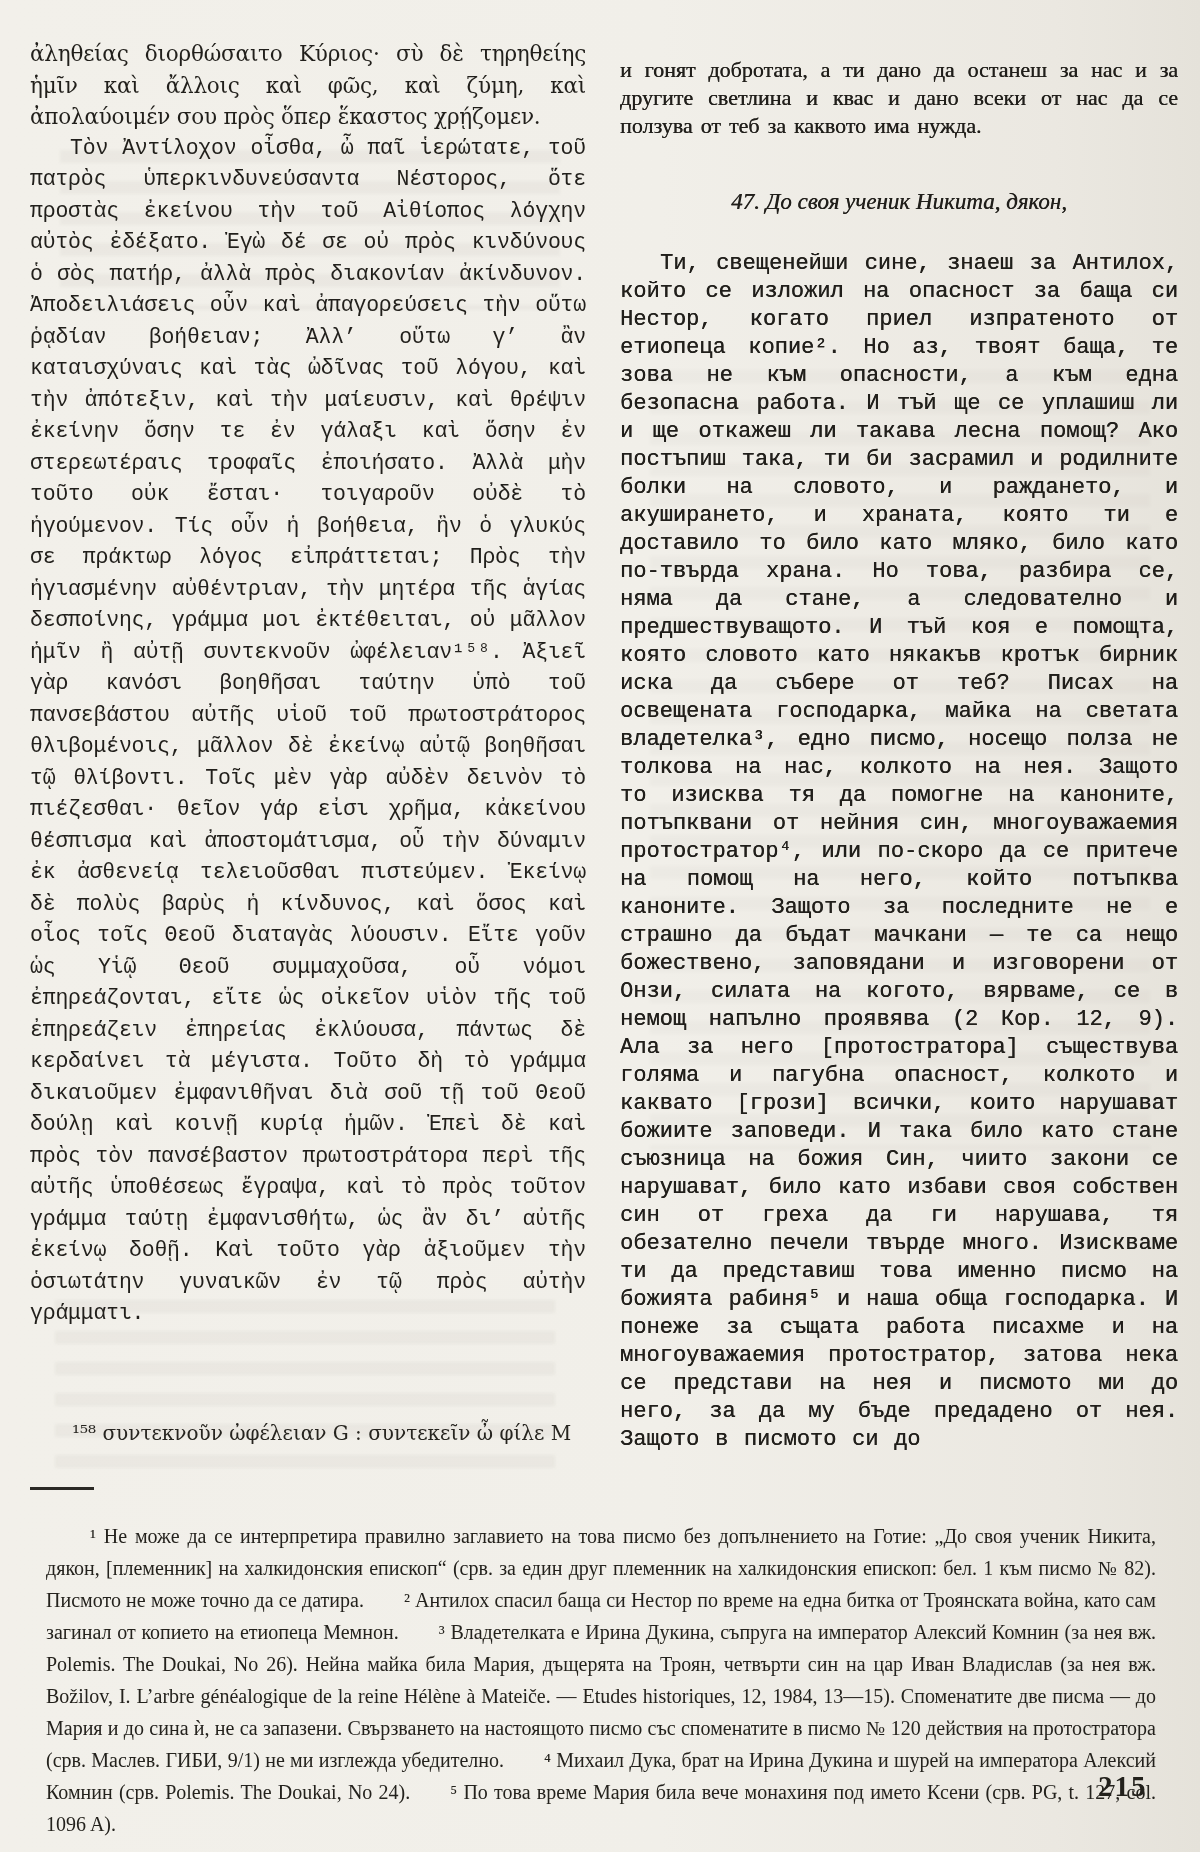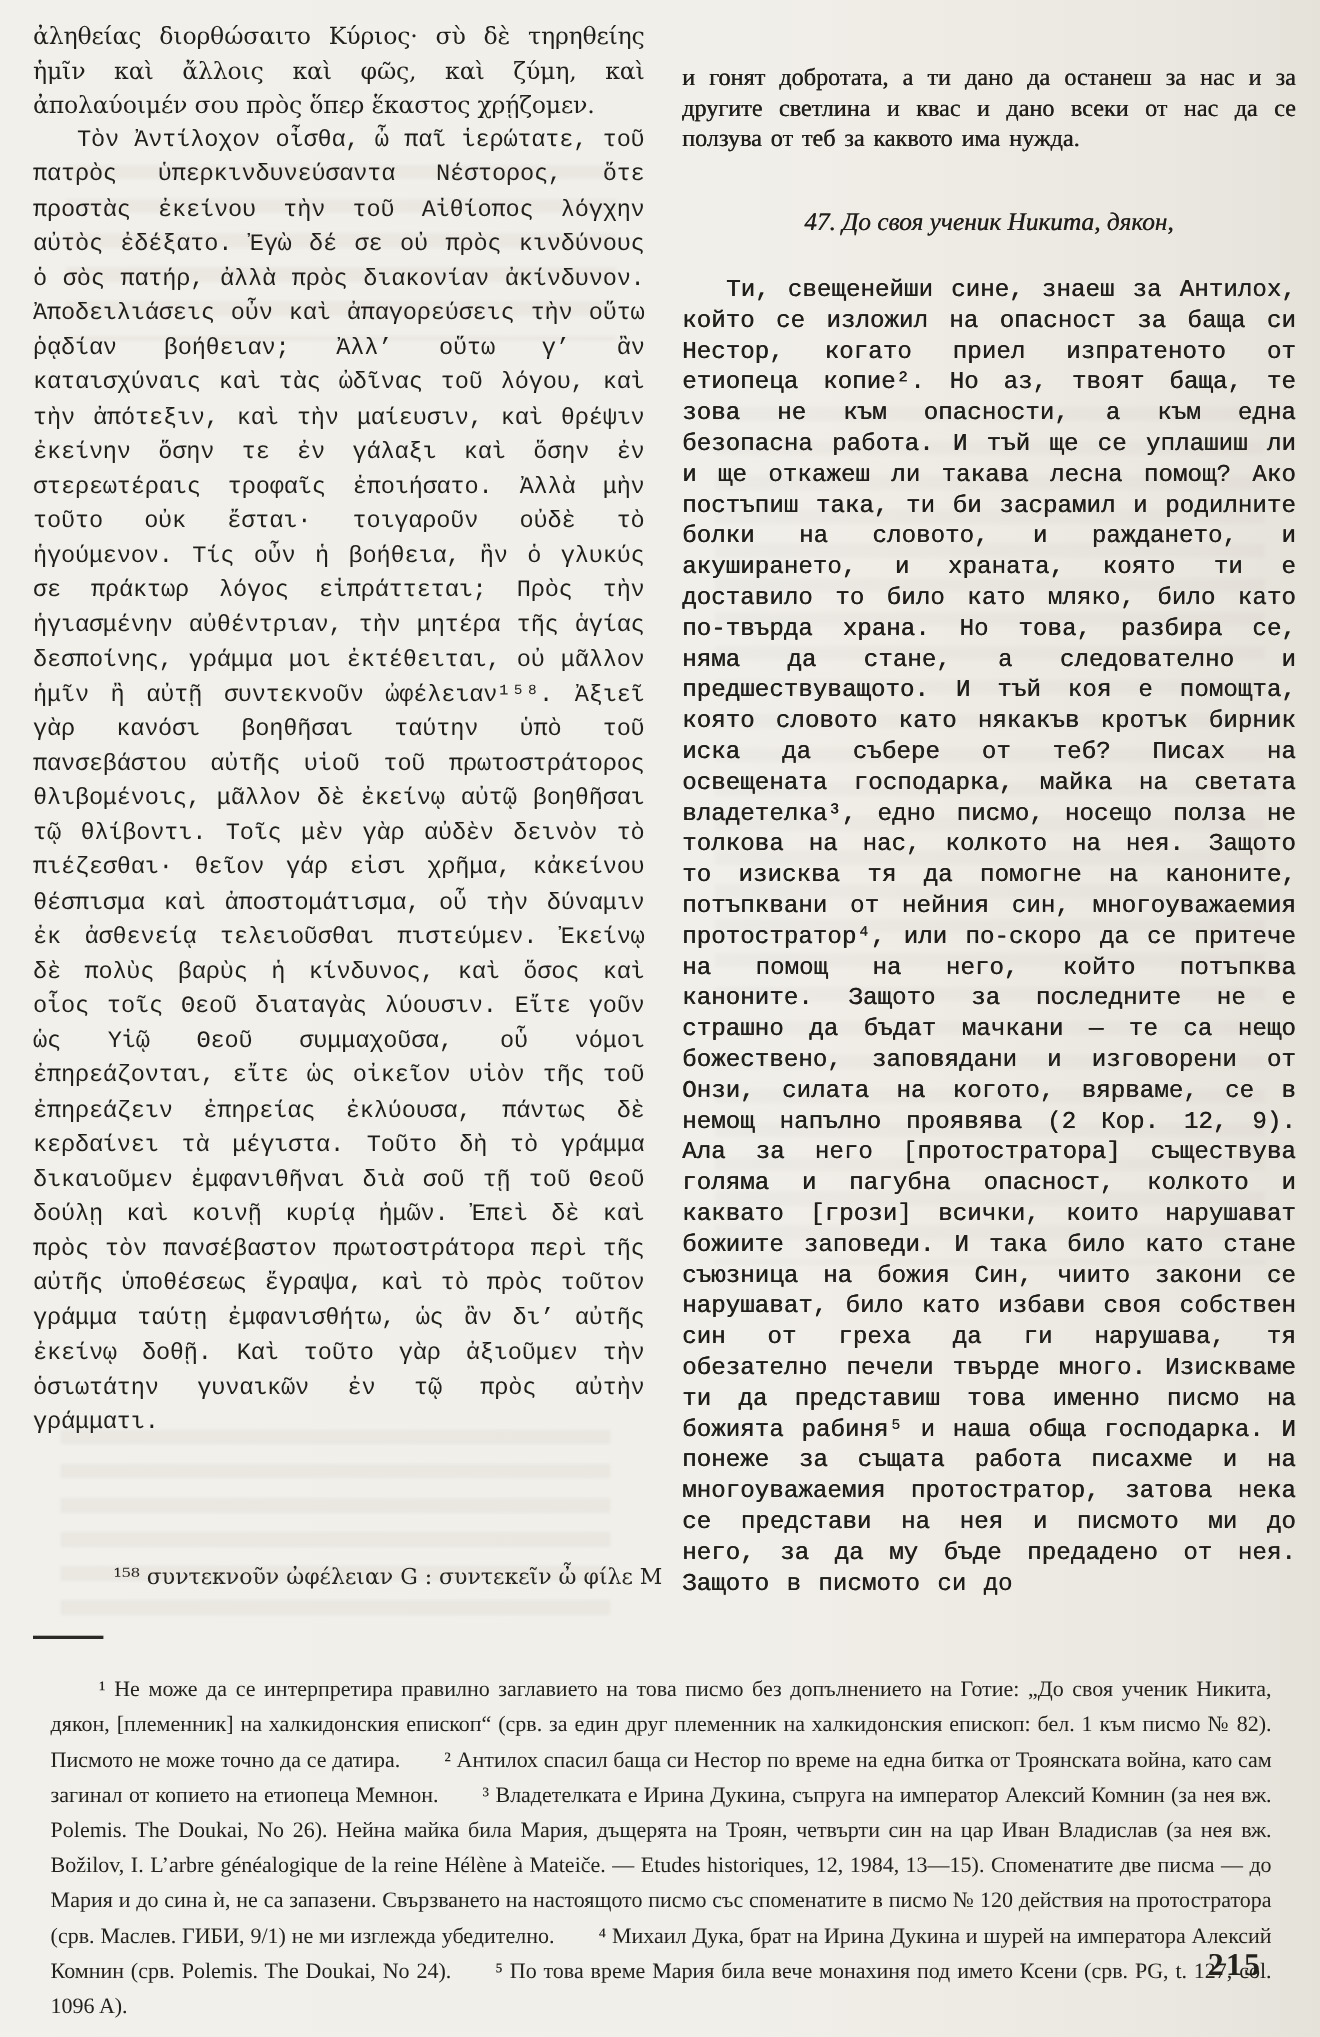--- a/index.html
+++ b/index.html
@@ -5,34 +5,34 @@
   html,body{margin:0;padding:0;background:#c9c6bf;}
   .page{
     position:relative;
     width:1200px;height:1852px;
     background:linear-gradient(90deg,#f2f0ea 0%,#f1efe9 55%,#ebe8e1 88%,#e5e2da 100%);
     font-family:"DejaVu Serif",serif;
     color:#211f1b;
     overflow:hidden;
   }
   .col{position:absolute;top:0;overflow:hidden;}
-  .col-left{left:30px;width:556px;height:1402px;padding-top:18px;}
+  .col-left{left:30px;width:556px;height:1402px;padding-top:38px;}
   .col-right{left:620px;width:558px;height:1455px;padding-top:56px;
              font-family:"Liberation Serif","DejaVu Serif",serif;
              text-shadow:0.35px 0 0 currentColor;}
   .body-text{margin:0;text-align:justify;}
   .col-left .body-text{font-size:21.5px;line-height:31.5px;letter-spacing:-0.2px;}
   .col-right .body-text{font-size:22px;line-height:28px;word-spacing:2.5px;}
   .indent{text-indent:40px;font-family:Liberation Mono, monospace;}
   .heading{font-style:italic;font-weight:normal;text-align:center;margin:0;}
   .col-left .heading{font-size:23px;line-height:34px;margin:56px 0 36px;}
   .col-right .heading{font-size:23px;line-height:36px;margin:44px 0 30px;}
   .apparatus{
     position:absolute;left:72px;top:1420px;width:520px;
-    font-size:20px;line-height:26px;color:#26241f;margin-left:31px;
+    font-size:20px;line-height:26px;color:#26241f;
   }
   .rule{position:absolute;left:30px;top:1487px;width:64px;height:3px;background:#2b2925;}
   .footnotes{
     position:absolute;left:30px;top:1504px;width:1142px;
     font-family:"Liberation Serif","DejaVu Serif",serif;
     font-size:20px;line-height:32px;text-align:justify;color:#24221d;
   }
   .footnotes p{margin:16px;text-indent:44px;}
   .page-number{
     position:absolute;left:1098px;top:1770px;

